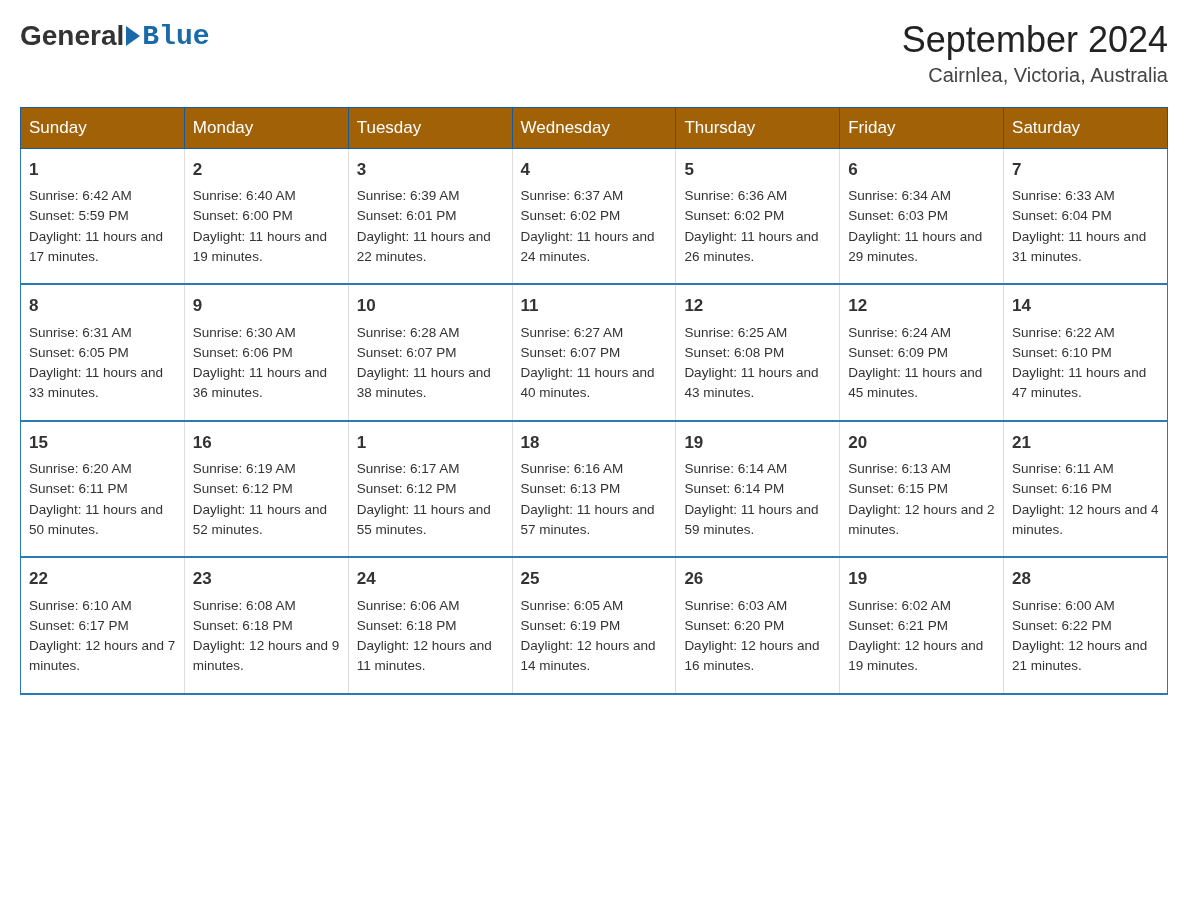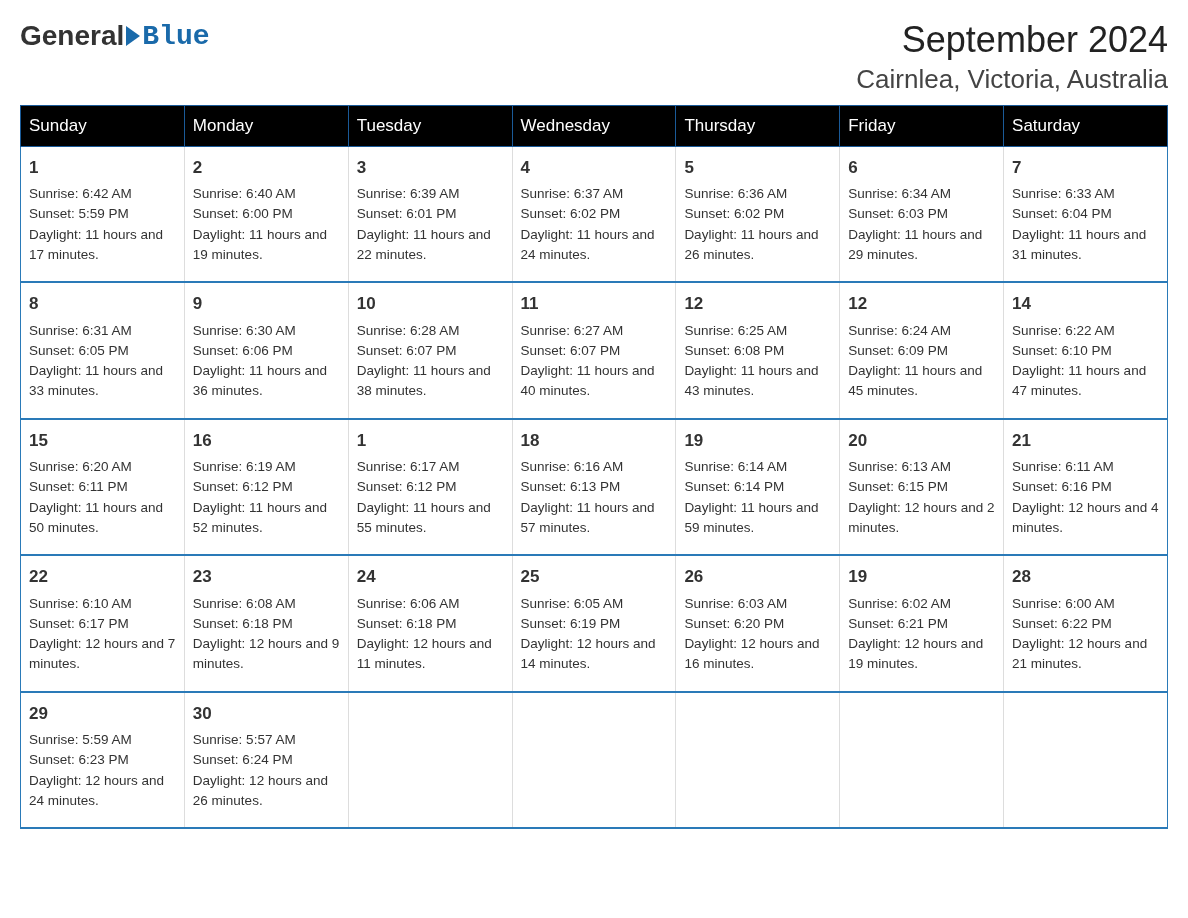--- a/index.html
+++ b/index.html
@@ -7,21 +7,21 @@
       font-family: Arial, sans-serif;
       background: #fff;
       width: 1188px;
       min-height: 918px;
       padding: 20px;
     }
     .header-area {
       display: flex;
       justify-content: space-between;
       align-items: flex-start;
-      margin-bottom: 10px;
+      margin-bottom: 20px;
     }
     .logo {
       display: flex;
       flex-direction: column;
       align-items: flex-start;
     }
     .logo-text {
       display: flex;
       align-items: center;
       font-size: 28px;
@@ -50,31 +50,31 @@
     .title-area {
       text-align: right;
     }
     .month-title {
       font-size: 36px;
       font-weight: normal;
       color: #222;
       line-height: 1.1;
     }
     .location {
-      font-size: 26px;
+      font-size: 20px;
       color: #444;
       margin-top: 4px;
     }
     table {
       width: 100%;
       border-collapse: collapse;
       table-layout: fixed;
     }
     thead tr {
-      background-color: #000000;
+      background-color: #a16207;
     }
     thead th {
       color: #fff;
       font-size: 17px;
       font-weight: normal;
       padding: 10px 8px;
       text-align: left;
       border: 1px solid #1a5a98;
     }
     tbody tr {
@@ -162,23 +162,14 @@
       </tr>
       <tr>
         <td><span class="day-number">22</span>Sunrise: 6:10 AM<br>Sunset: 6:17 PM<br>Daylight: 12 hours and 7 minutes.</td>
         <td><span class="day-number">23</span>Sunrise: 6:08 AM<br>Sunset: 6:18 PM<br>Daylight: 12 hours and 9 minutes.</td>
         <td><span class="day-number">24</span>Sunrise: 6:06 AM<br>Sunset: 6:18 PM<br>Daylight: 12 hours and 11 minutes.</td>
         <td><span class="day-number">25</span>Sunrise: 6:05 AM<br>Sunset: 6:19 PM<br>Daylight: 12 hours and 14 minutes.</td>
         <td><span class="day-number">26</span>Sunrise: 6:03 AM<br>Sunset: 6:20 PM<br>Daylight: 12 hours and 16 minutes.</td>
         <td><span class="day-number">19</span>Sunrise: 6:02 AM<br>Sunset: 6:21 PM<br>Daylight: 12 hours and 19 minutes.</td>
         <td><span class="day-number">28</span>Sunrise: 6:00 AM<br>Sunset: 6:22 PM<br>Daylight: 12 hours and 21 minutes.</td>
       </tr>
-      <tr>
-        <td><span class="day-number">29</span>Sunrise: 5:59 AM<br>Sunset: 6:23 PM<br>Daylight: 12 hours and 24 minutes.</td>
-        <td><span class="day-number">30</span>Sunrise: 5:57 AM<br>Sunset: 6:24 PM<br>Daylight: 12 hours and 26 minutes.</td>
-        <td class="empty-cell"></td>
-        <td class="empty-cell"></td>
-        <td class="empty-cell"></td>
-        <td class="empty-cell"></td>
-        <td class="empty-cell"></td>
-      </tr>
     </tbody>
 </table>
 
 </body></html>

